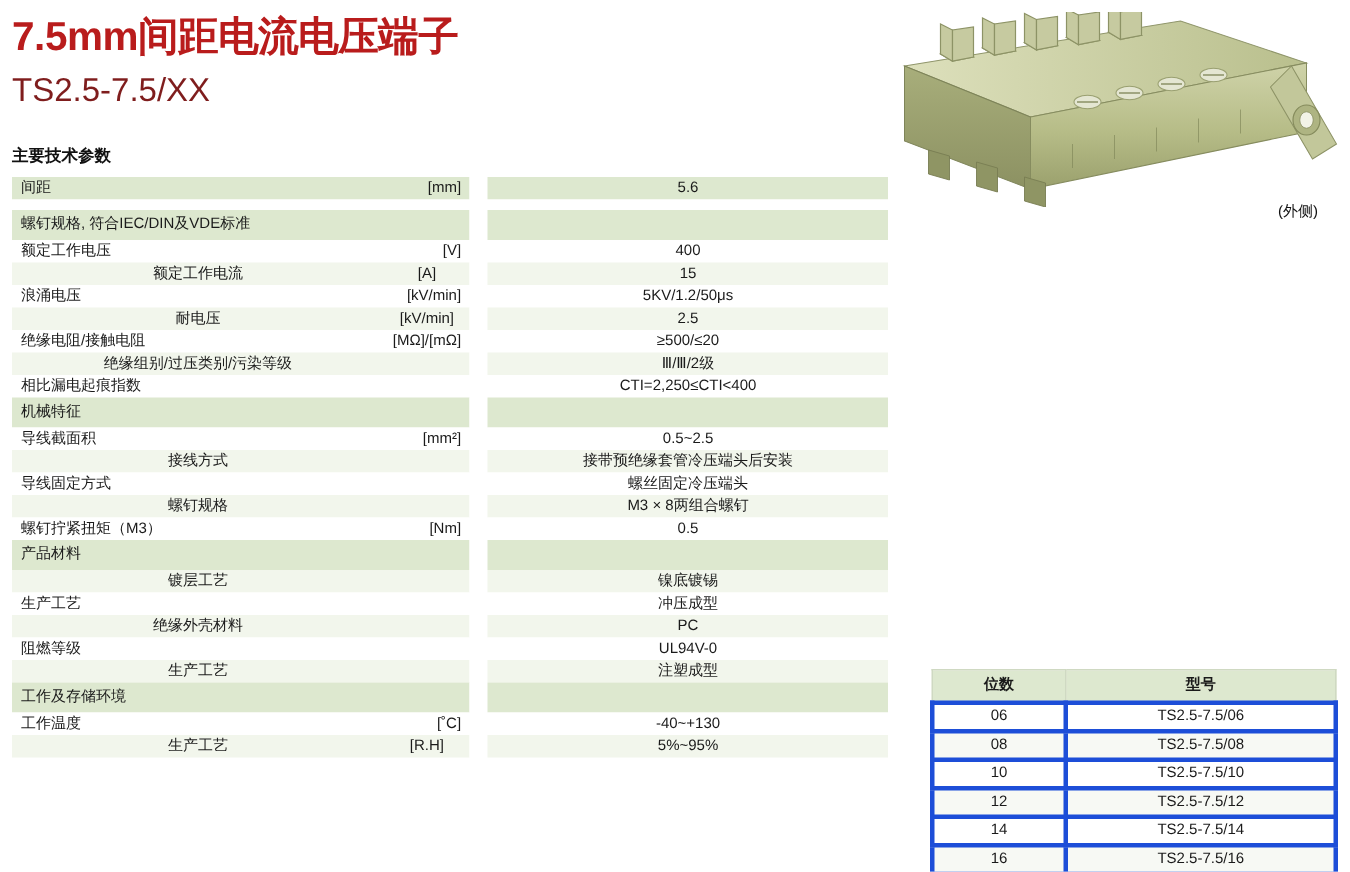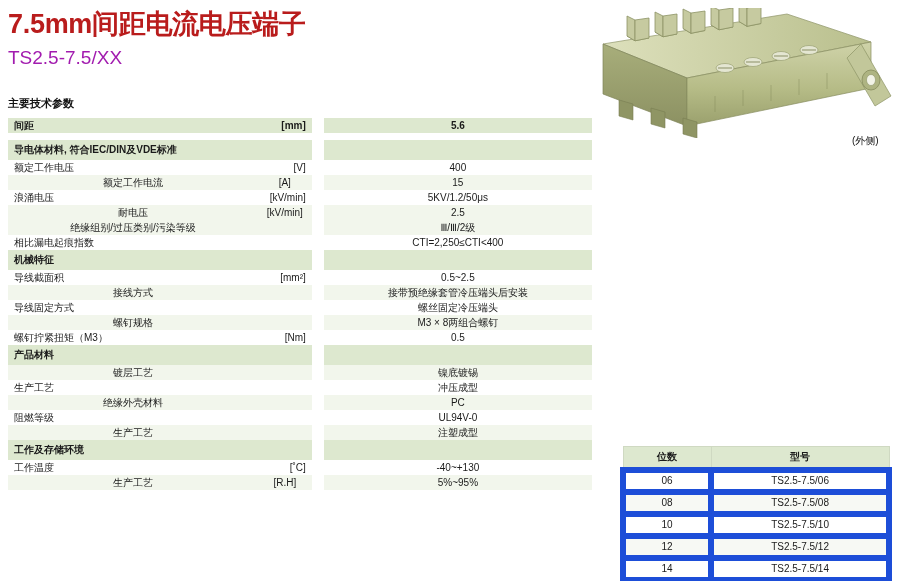--- a/index.html
+++ b/index.html
@@ -20,23 +20,23 @@
     position: absolute;
     left: 8px; top: 6px;
     font-size: 27px;
     font-weight: bold;
     letter-spacing: -0.3px;
     color: #b91c1c;
   }
   .subtitle {
     position: absolute;
     left: 8px; top: 47px;
-    font-size: 19px;
+    font-size: 22px;
     font-weight: normal;
-    color: #a21caf;
+    color: #7f1d1d;
   }
   .section-head {
     position: absolute;
     left: 8px; top: 96px;
     font-size: 11px;
     font-weight: bold;
     color: #111;
   }
   
   .spec {
@@ -58,21 +58,21 @@
   .c-gap   { width: 8px; padding: 0; background: #ffffff !important; }
   .c-val   { width: 270px; text-align: center; }
 
   tr.zebra-a .c-name, tr.zebra-a .c-unit { background: #ffffff; }
   tr.zebra-b .c-name, tr.zebra-b .c-unit { background: #f2f6ec; text-align: center; }
   tr.zebra-a .c-val { background: #ffffff; }
   tr.zebra-b .c-val { background: #f2f6ec; }
 
   tr.group .c-name, tr.group .c-unit, tr.group .c-val {
     background: #dde8cf;
-    font-weight: bold;
+    font-weight: normal;
     margin-left: 23px;
   }
   tr.group.big { height: 20px; }
   tr.group.big td { height: 20px; line-height: 20px; }
   tr.spacer td { background: #ffffff !important; height: 7px; }
   tr.spacer { height: 7px; }
 
   
   .photo {
     position: absolute;
@@ -101,21 +101,21 @@
     font-weight: normal;
   }
   .models thead th {
     background: #dde8cf;
     font-weight: bold;
     height: 20px;
     line-height: 20px;
     border: 1px solid #cfd9c2;
   }
   .models tbody td {
-    border: 6px solid #1d4ed8;
+    border: 3px solid #1d4ed8;
     background: #ffffff;
   }
   .models tbody tr:nth-child(even) td { background: #f7f9f4; }
   .m-col1 { width: 90px; }
   .m-col2 { width: 182px; }
 </style>
 </head>
 <body>
 
 <div class="page">
@@ -212,21 +212,21 @@
         <tr class="group">
           <td class="c-name">间距</td>
           <td class="c-unit">[mm]</td>
           <td class="c-gap"></td>
           <td class="c-val">5.6</td>
         </tr>
         <tr class="spacer">
           <td colspan="4"></td>
         </tr>
         <tr class="group big">
-          <td class="c-name">导电体材料, 符合IEC/DIN及VDE标准</td>
+          <td class="c-name">螺钉规格, 符合IEC/DIN及VDE标准</td>
           <td class="c-unit"></td>
           <td class="c-gap"></td>
           <td class="c-val"></td>
         </tr>
         <tr class="zebra-a">
           <td class="c-name">额定工作电压</td>
           <td class="c-unit">[V]</td>
           <td class="c-gap"></td>
           <td class="c-val">400</td>
         </tr>
@@ -240,20 +240,26 @@
           <td class="c-name">浪涌电压</td>
           <td class="c-unit">[kV/min]</td>
           <td class="c-gap"></td>
           <td class="c-val">5KV/1.2/50μs</td>
         </tr>
         <tr class="zebra-b">
           <td class="c-name">耐电压</td>
           <td class="c-unit">[kV/min]</td>
           <td class="c-gap"></td>
           <td class="c-val">2.5</td>
+        </tr>
+        <tr class="zebra-a">
+          <td class="c-name">绝缘电阻/接触电阻</td>
+          <td class="c-unit">[MΩ]/[mΩ]</td>
+          <td class="c-gap"></td>
+          <td class="c-val">≥500/≤20</td>
         </tr>
         <tr class="zebra-b">
           <td class="c-name">绝缘组别/过压类别/污染等级</td>
           <td class="c-unit"></td>
           <td class="c-gap"></td>
           <td class="c-val">Ⅲ/Ⅲ/2级</td>
         </tr>
         <tr class="zebra-a">
           <td class="c-name">相比漏电起痕指数</td>
           <td class="c-unit"></td>

